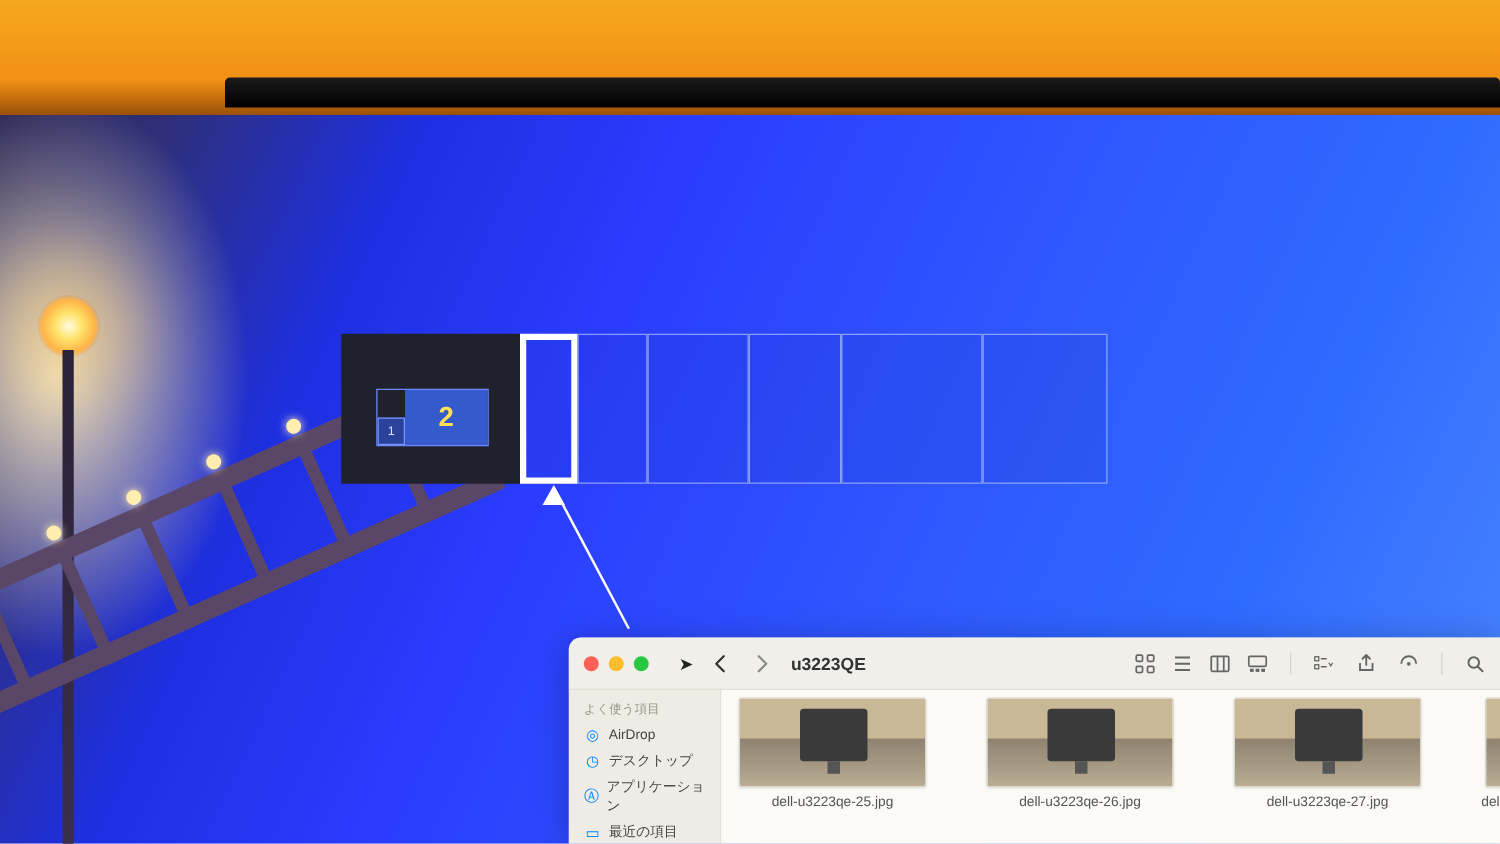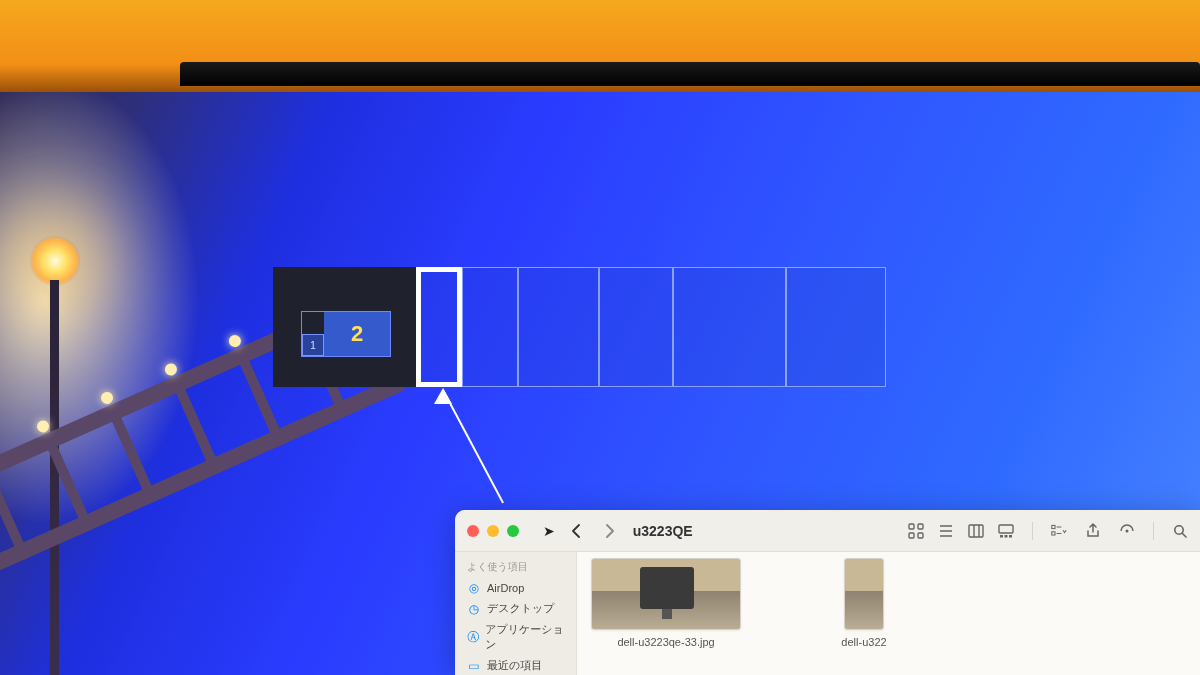--- a/index.html
+++ b/index.html
@@ -289,21 +289,29 @@
       <div class="sb-item">
         <span class="sb-icon ic-desktop">▭</span>
         <span>最近の項目</span>
       </div>
 
     </div>
 
     <div class="file-area">
       <div class="thumb">
         <div class="thumb-img"></div>
-        <div class="thumb-label">dell-u3223qe-33.jpg</div>
+        <div class="thumb-label">dell-u3223qe-25.jpg</div>
+      </div>
+      <div class="thumb">
+        <div class="thumb-img"></div>
+        <div class="thumb-label">dell-u3223qe-26.jpg</div>
+      </div>
+      <div class="thumb">
+        <div class="thumb-img"></div>
+        <div class="thumb-label">dell-u3223qe-27.jpg</div>
       </div>
       <div class="thumb cut">
         <div class="thumb-img"></div>
         <div class="thumb-label">dell-u322</div>
       </div>
     </div>
   </div>
 </div>
 
 </body></html>

